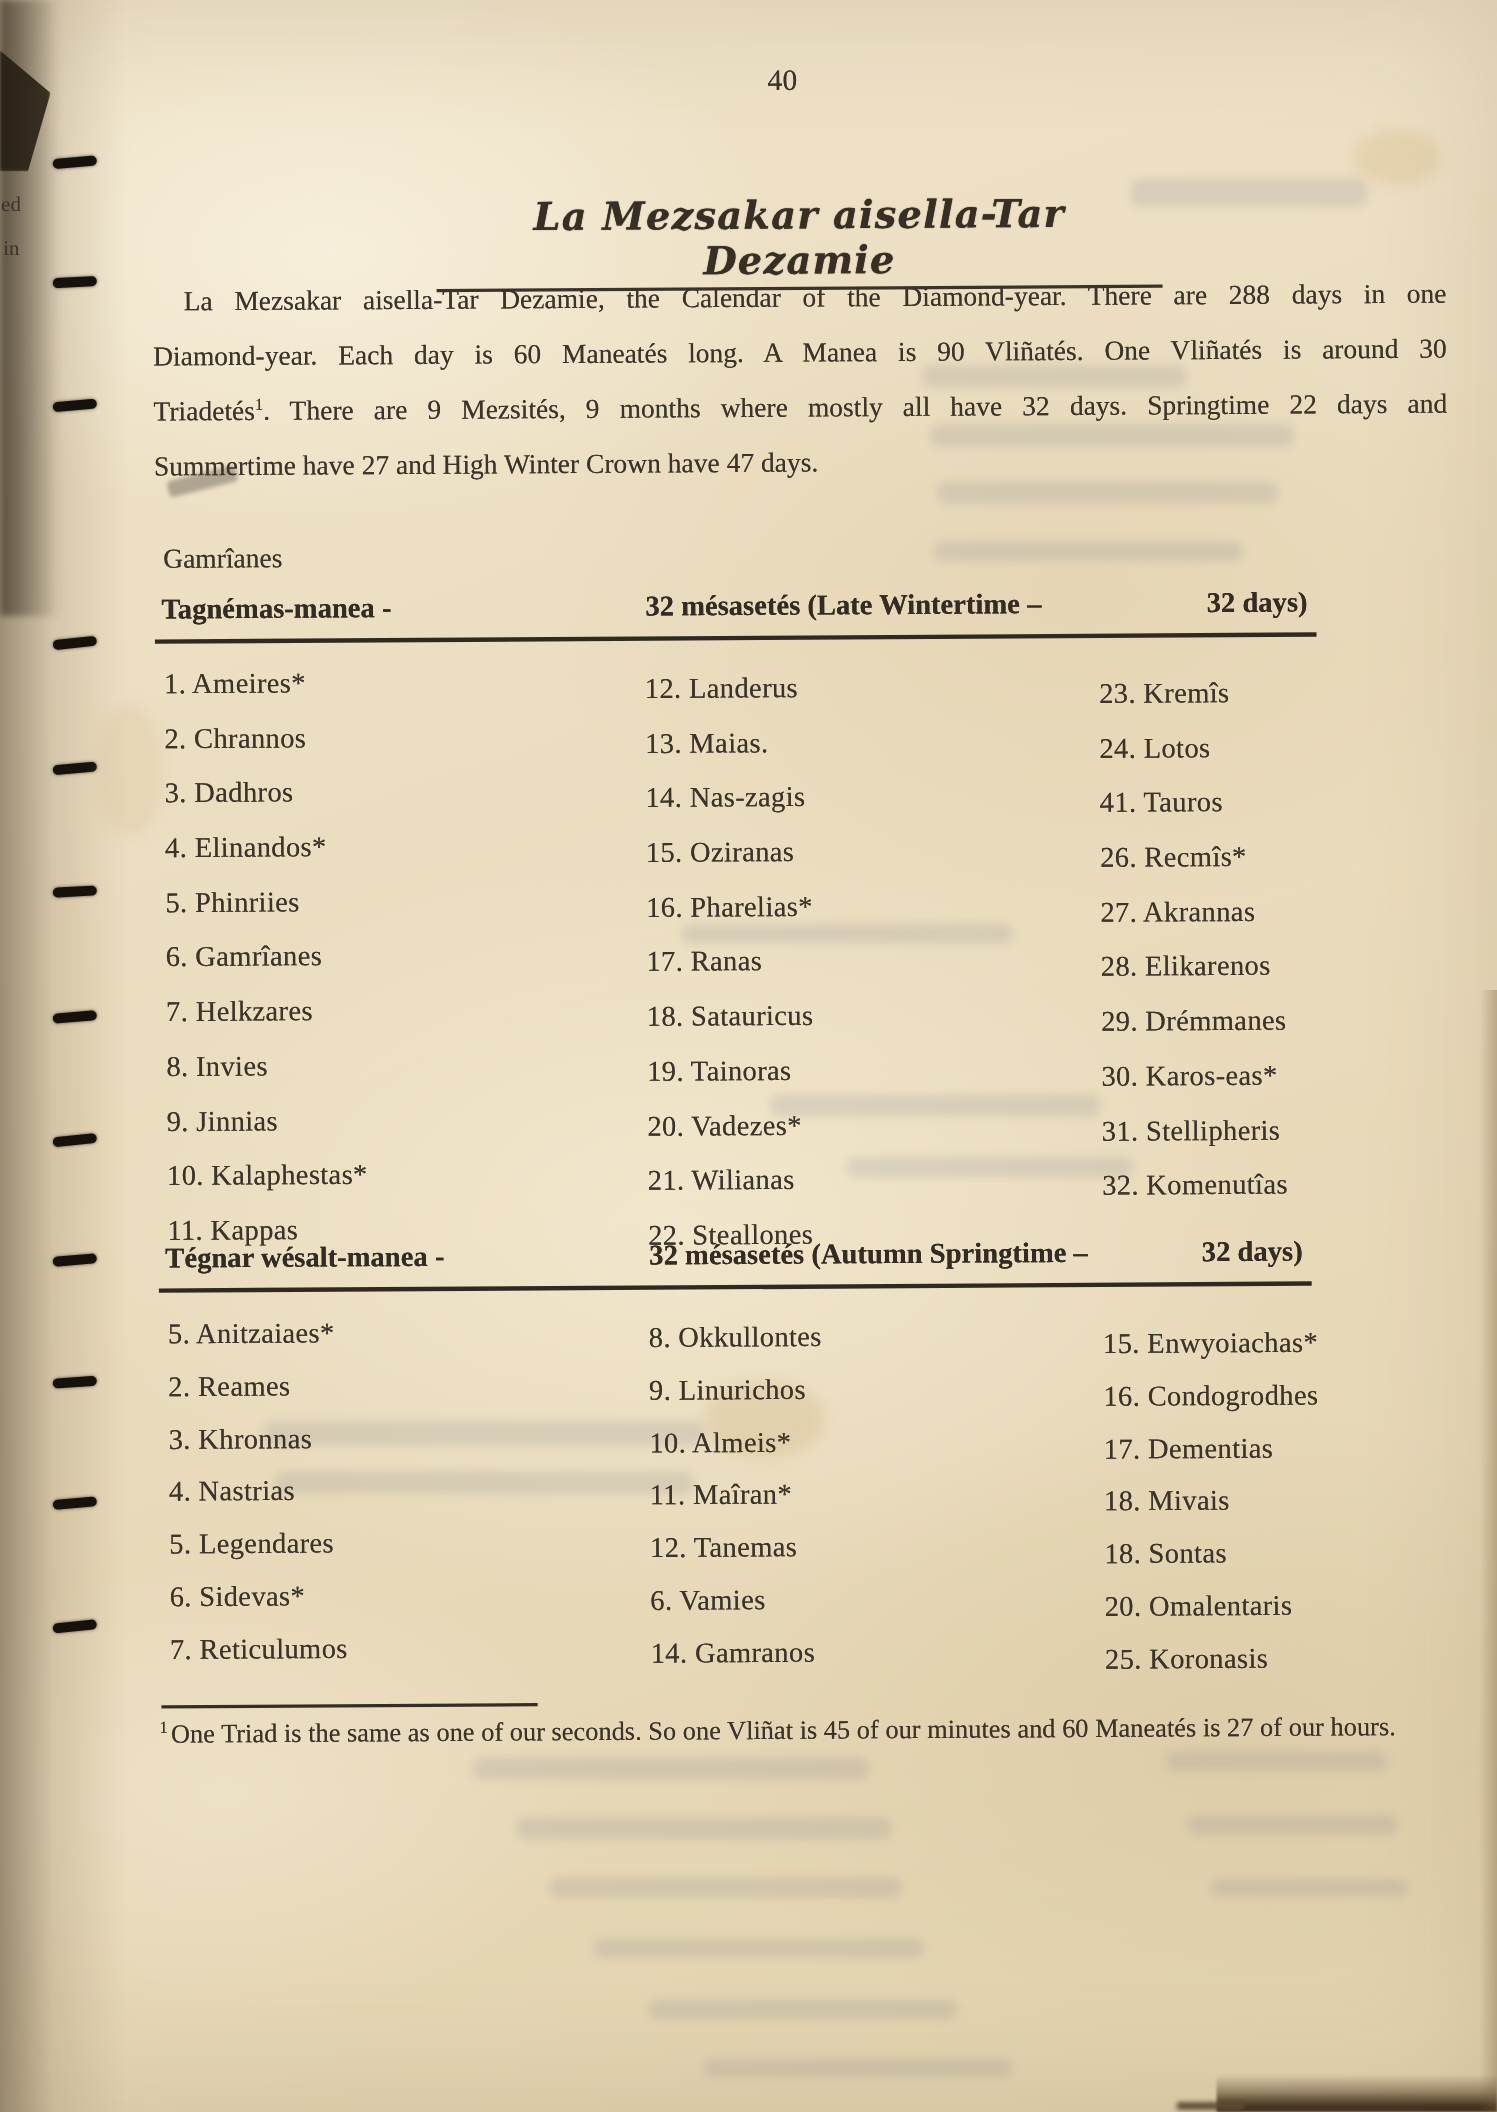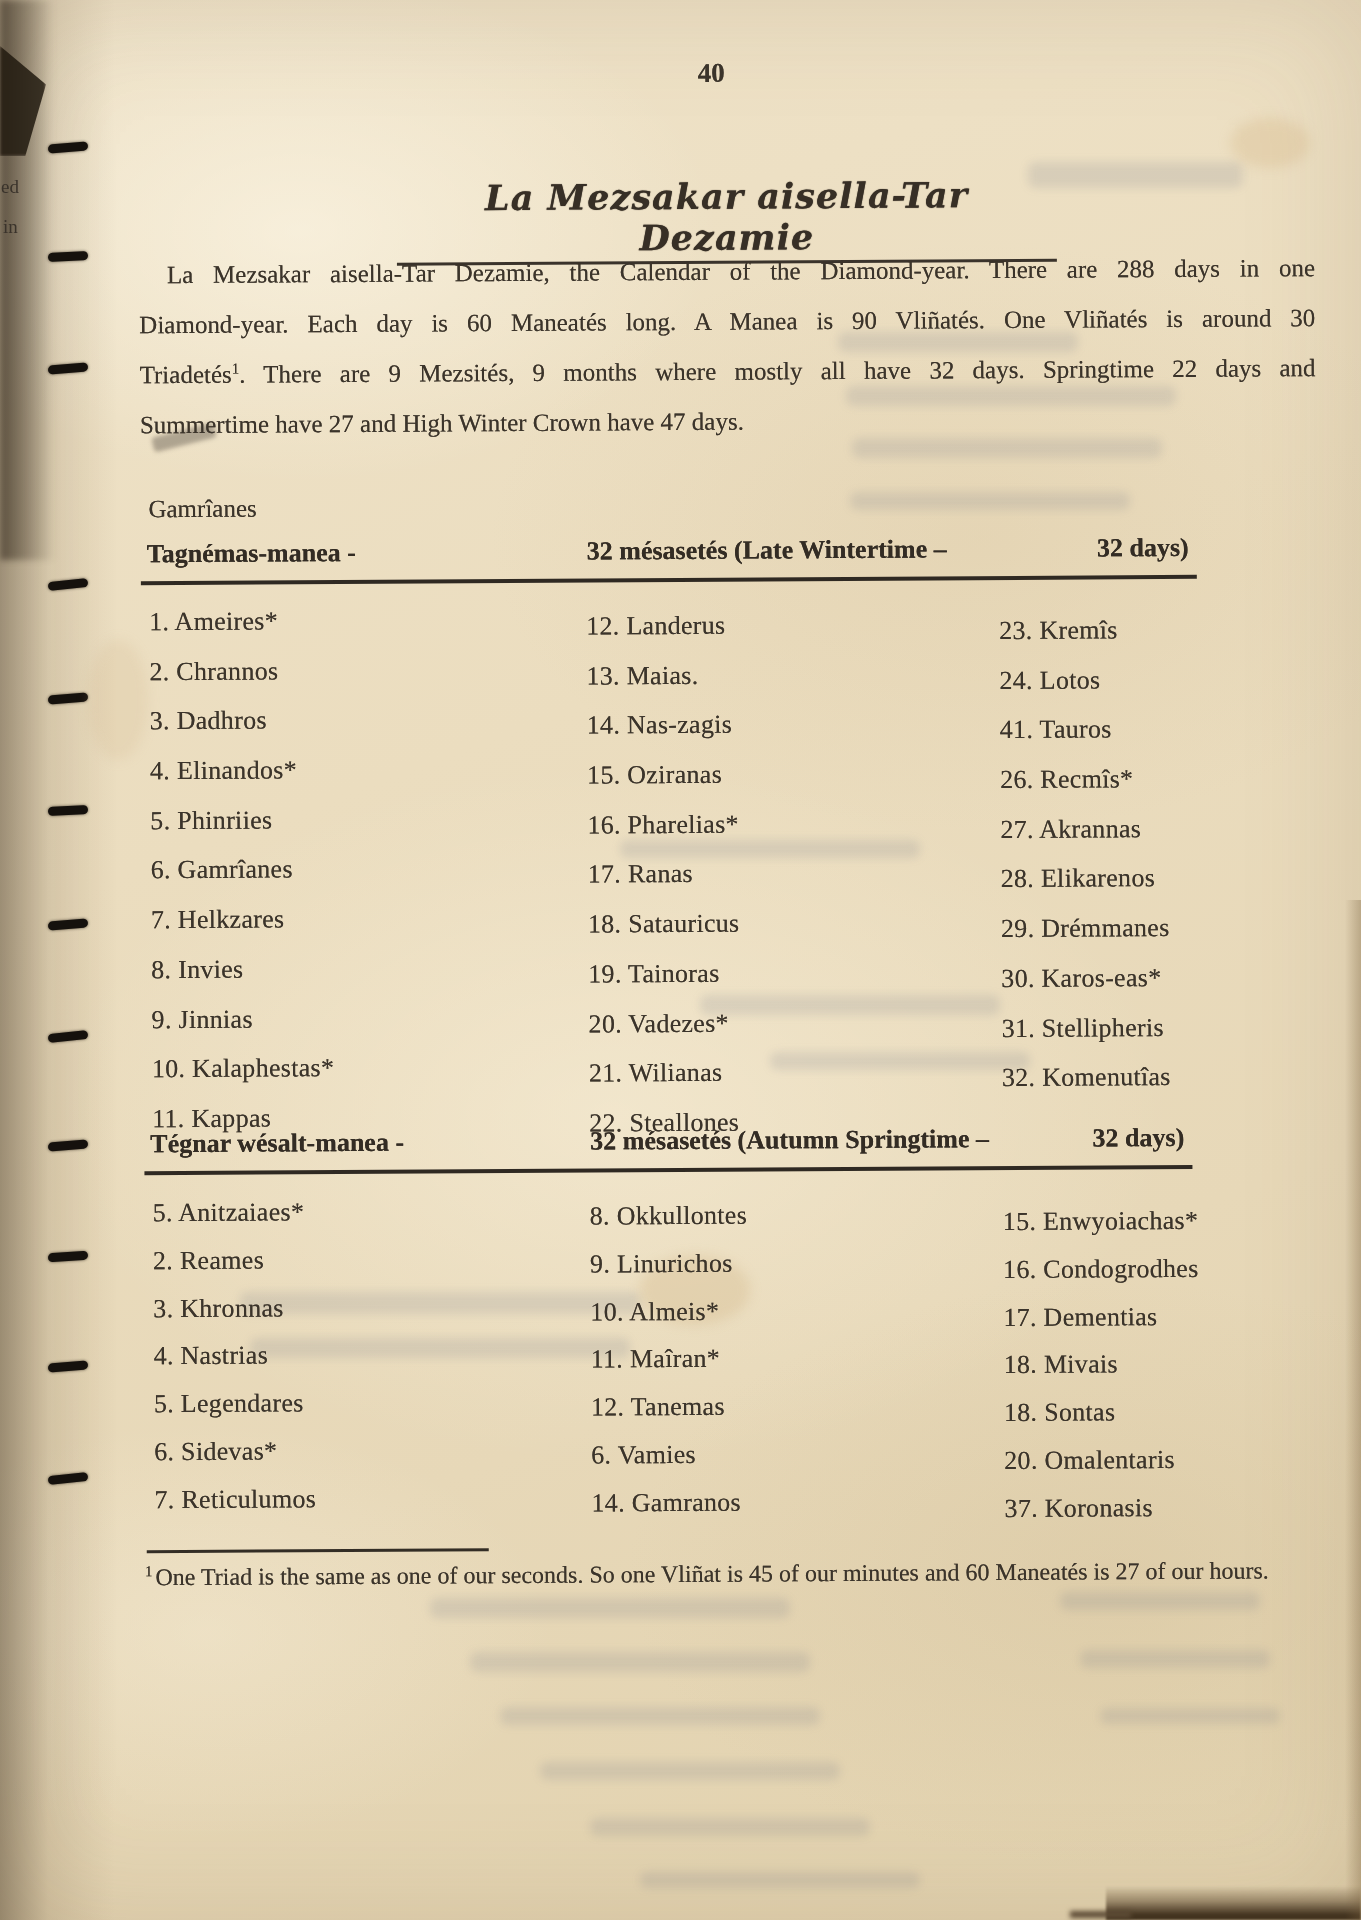--- a/index.html
+++ b/index.html
@@ -31,21 +31,21 @@
   .stain{position:absolute;border-radius:50%;filter:blur(6px);}
   .smudge{position:absolute;background:rgba(70,64,56,.38);filter:blur(2px);border-radius:4px;}
   .edge-frag{position:absolute;font-size:19px;color:#3a332b;}
   .corner-br{position:absolute;right:0;bottom:0;width:255px;height:34px;
     background:linear-gradient(to top, #43331f 15%, rgba(90,70,45,.5) 55%, transparent 100%);filter:blur(1px);}
   .bottom-strip{position:absolute;bottom:2px;left:1070px;right:230px;height:7px;background:#5d4b35;filter:blur(2.5px);}
   .right-edge{position:absolute;right:0;top:900px;bottom:0;width:16px;
     background:linear-gradient(to left, rgba(120,95,60,.35), transparent);}
 
   
-  .page-number{left:702px;top:58px;font-size:27px;font-weight:bold;}
+  .page-number{left:702px;top:58px;font-size:27px;}
   .doc-title{position:absolute;left:400px;top:176px;width:660px;text-align:center;}
   .doc-title .tinner{display:inline-block;font-family:"DejaVu Serif", serif;font-style:italic;font-weight:bold;
     font-size:35px;letter-spacing:1px;color:#372f26;border-bottom:3px solid #3a332b;padding:0 10px 3px 10px;
     text-shadow:0 0 1px rgba(50,40,30,.9);}
   .para{position:absolute;left:142px;top:247px;width:1176px;font-size:25px;}
   .pline{height:50px;line-height:50px;text-shadow:0 0 .5px rgba(55,45,35,.75);}
   .pline.j{text-align:justify;text-align-last:justify;}
   .pline.indent{text-indent:28px;}
   .pline sup{font-size:15px;line-height:0;}
   .section-label{left:150px;top:492px;font-size:25px;}
@@ -212,21 +212,21 @@
           <div class="li">6. Vamies</div>
           <div class="li">14. Gamranos</div>
         </div>
       <div class="mcol c3">
           <div class="li">15. Enwyoiachas*</div>
           <div class="li">16. Condogrodhes</div>
           <div class="li">17. Dementias</div>
           <div class="li">18. Mivais</div>
           <div class="li">18. Sontas</div>
           <div class="li">20. Omalentaris</div>
-          <div class="li">37. Koronasis</div>
+          <div class="li">25. Koronasis</div>
         </div>
     </div>
 
     <div class="fn-rule"></div>
     <div class="footnote"><sup>1</sup><span>One Triad is the same as one of our seconds. So one Vliñat is 45 of our minutes and 60 Maneatés is 27 of our hours.</span></div>
 
   </div>
 
   <div class="corner-br"></div>
   <div class="bottom-strip"></div>

